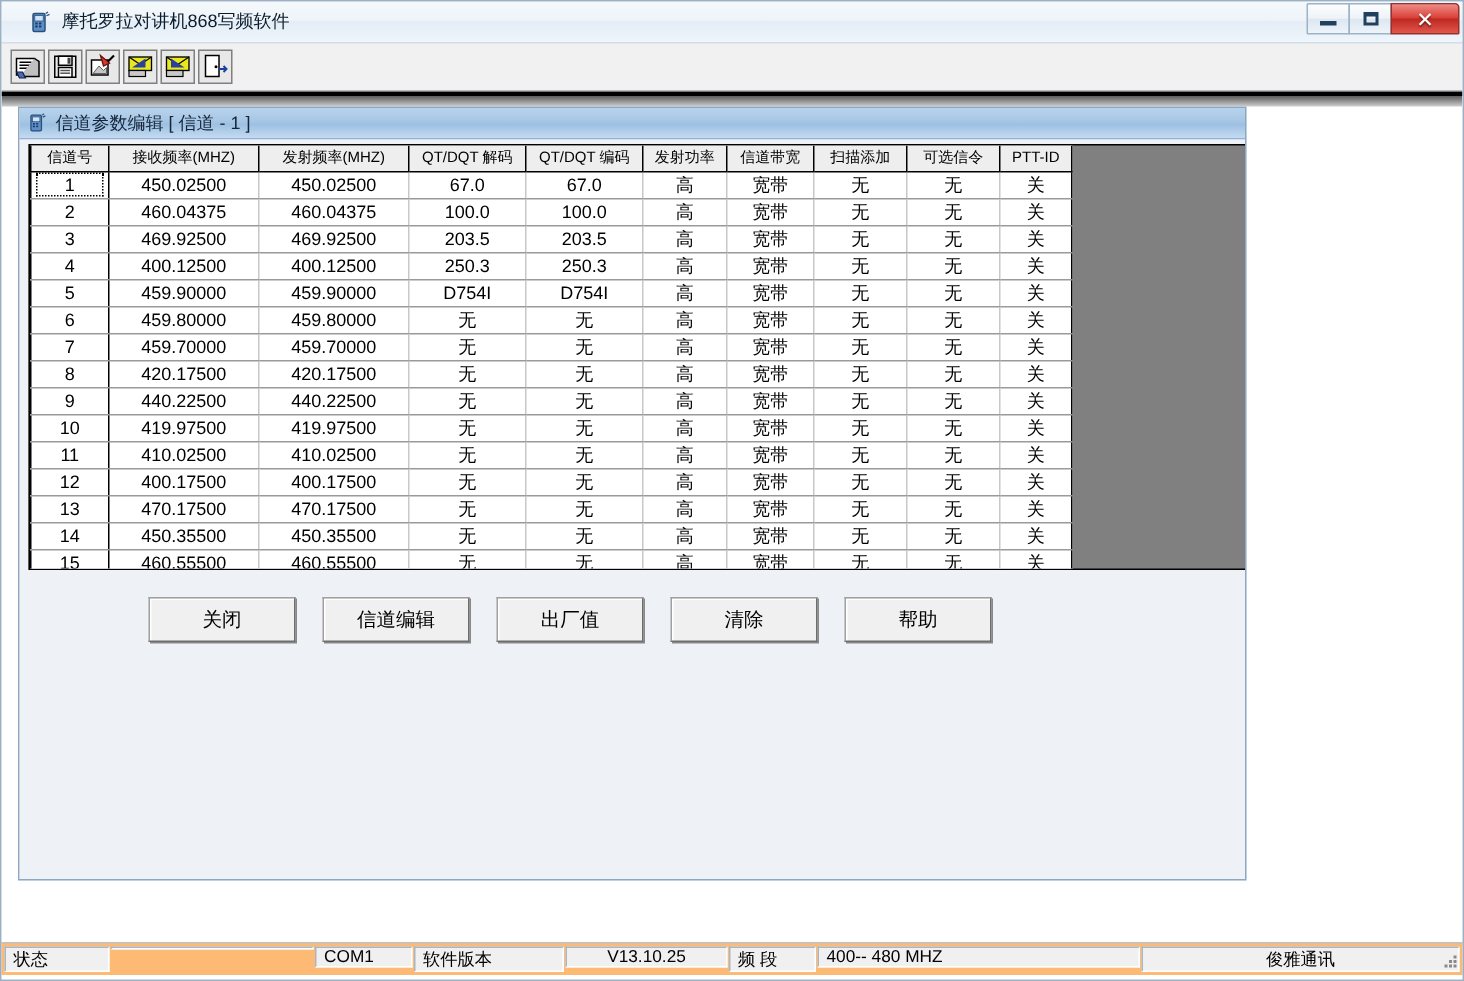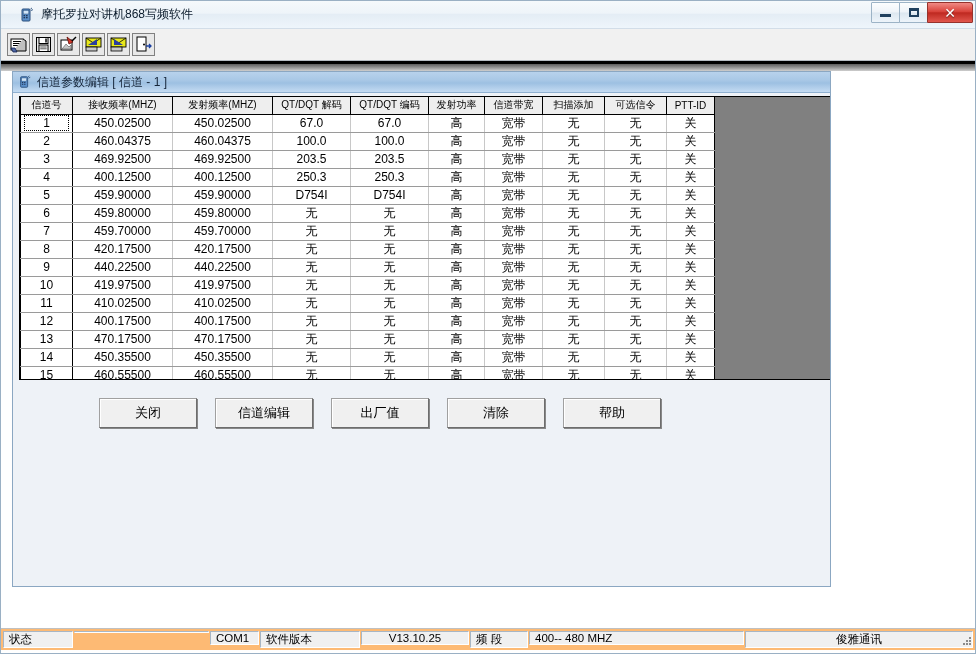--- a/index.html
+++ b/index.html
@@ -232,21 +232,21 @@
     background: #f0f0f0;
     font-size: 11.5px;
     color: #000;
     display: flex; align-items: center;
     padding: 0 5px;
     white-space: nowrap;
     overflow: hidden;
   }
   .sc-status  { width: 70px; }
   .sc-blank   { width: 135px; }
-  .sc-com     { width: 49px; }
+  .sc-com     { width: 65px; }
   .sc-verlbl  { width: 100px; }
   .sc-verval  { width: 108px; justify-content: center; }
   .sc-bandlbl { width: 58px; }
   .sc-bandval { width: 215px; }
   .sc-brand   { flex: 1 1 auto; justify-content: center; }
   #resize-grip {
     position: absolute; right: 2px; bottom: 1px;
     width: 14px; height: 14px;
   }
   

